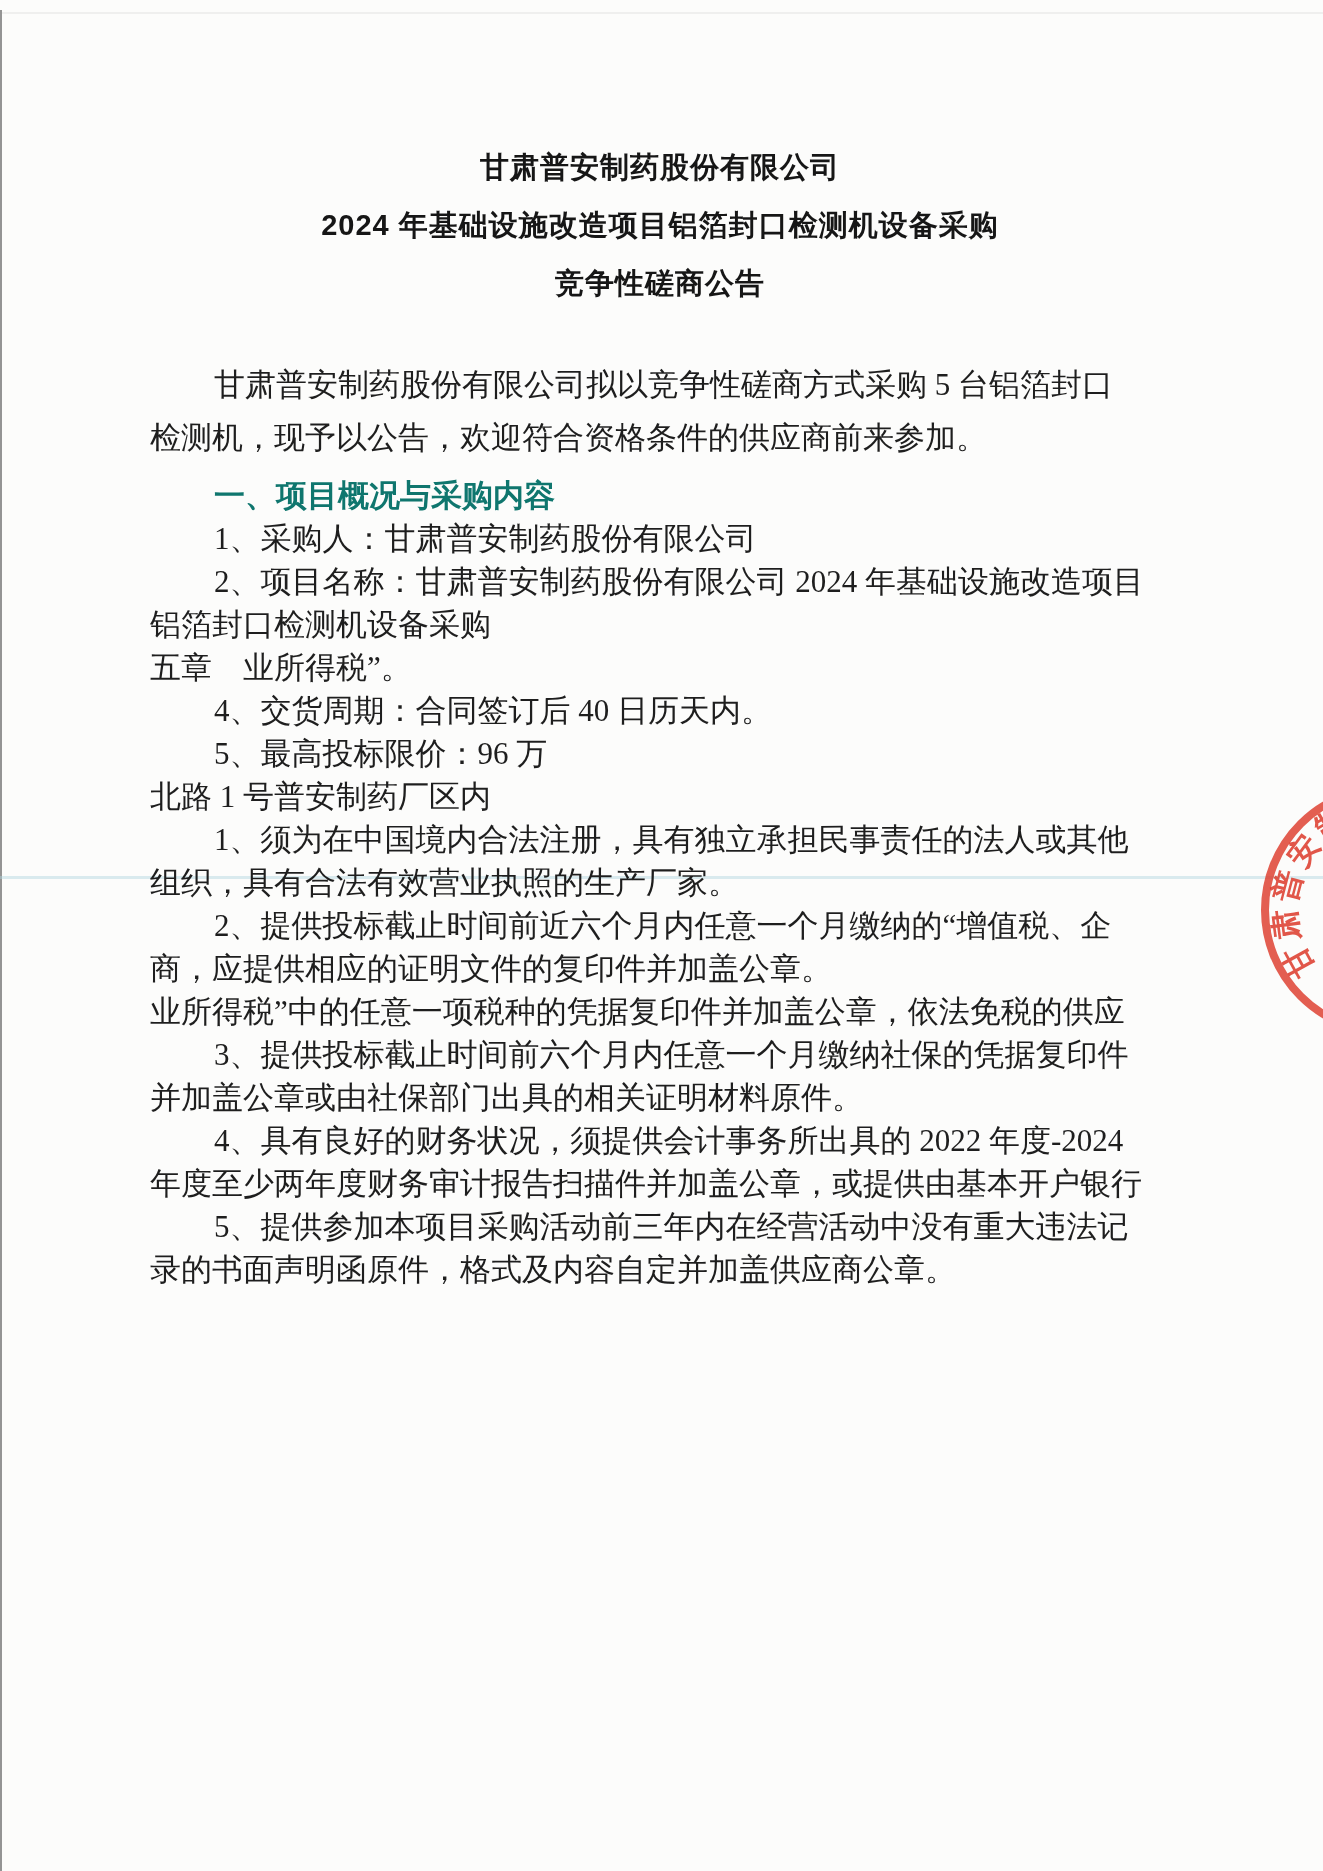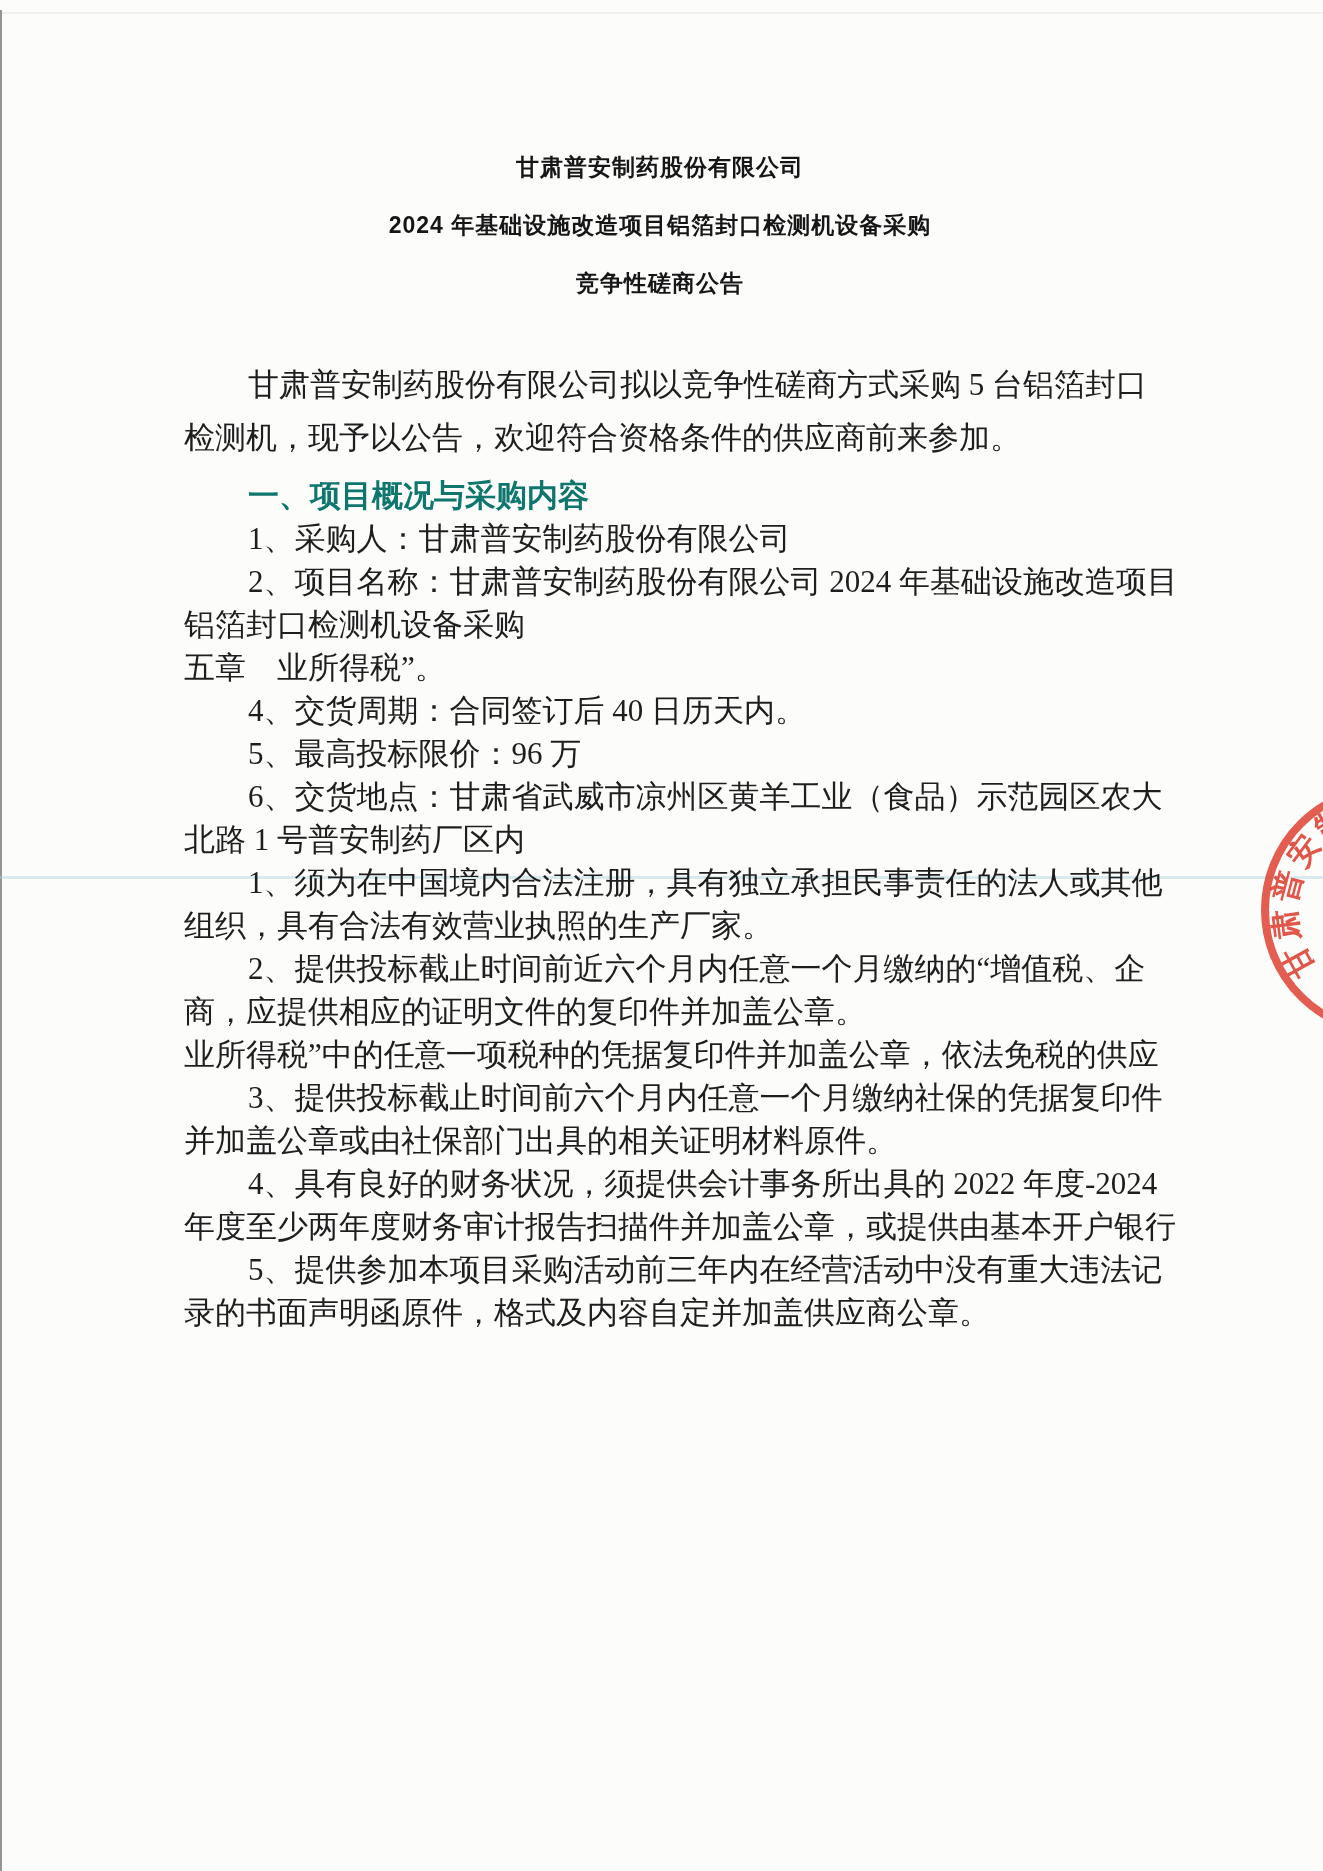--- a/index.html
+++ b/index.html
@@ -22,33 +22,32 @@
   }
   .content{
     position:absolute;left:150px;right:153px;top:138px;
     color:#1c1c1c;
   }
   .title-block{margin-bottom:0;}
   .title-line{
     text-align:center;
     font-family:"Liberation Sans",sans-serif;
     font-weight:bold;
-    font-size:23px;
+    font-size:29px;
     line-height:58px;
     color:#161616;
     letter-spacing:1px;
   }
   .doc-body{margin-top:46px;}
   .para{margin:0;}
   .line{
     font-size:31px;
     line-height:43px;
     white-space:nowrap;
     color:#1e1e1e;
-    margin-left:34px;
   }
   .line.indent{padding-left:64px;}
   .para.intro .line{line-height:53px;}
   .para.heading{margin-top:10px;}
   .para.heading .line{
     font-family:"Liberation Sans",sans-serif;
     font-weight:bold;
     color:#0f766e;
   }
   .seal{
@@ -87,21 +86,20 @@
       <div class="para item">
         <div class="line">五章　业所得税”。</div>
       </div>
       <div class="para item">
         <div class="line indent">4、交货周期：合同签订后 40 日历天内。</div>
       </div>
       <div class="para item">
         <div class="line indent">5、最高投标限价：96 万</div>
       </div>
       <div class="para item">
-        <div class="line indent">6、交货地点：甘肃省武威市凉州区黄羊工业（食品）示范园区农大</div>
         <div class="line">北路 1 号普安制药厂区内</div>
       </div>
       <div class="para item">
         <div class="line indent">1、须为在中国境内合法注册，具有独立承担民事责任的法人或其他</div>
         <div class="line">组织，具有合法有效营业执照的生产厂家。</div>
       </div>
       <div class="para item">
         <div class="line indent">2、提供投标截止时间前近六个月内任意一个月缴纳的“增值税、企</div>
         <div class="line">商，应提供相应的证明文件的复印件并加盖公章。</div>
         <div class="line">业所得税”中的任意一项税种的凭据复印件并加盖公章，依法免税的供应</div>

